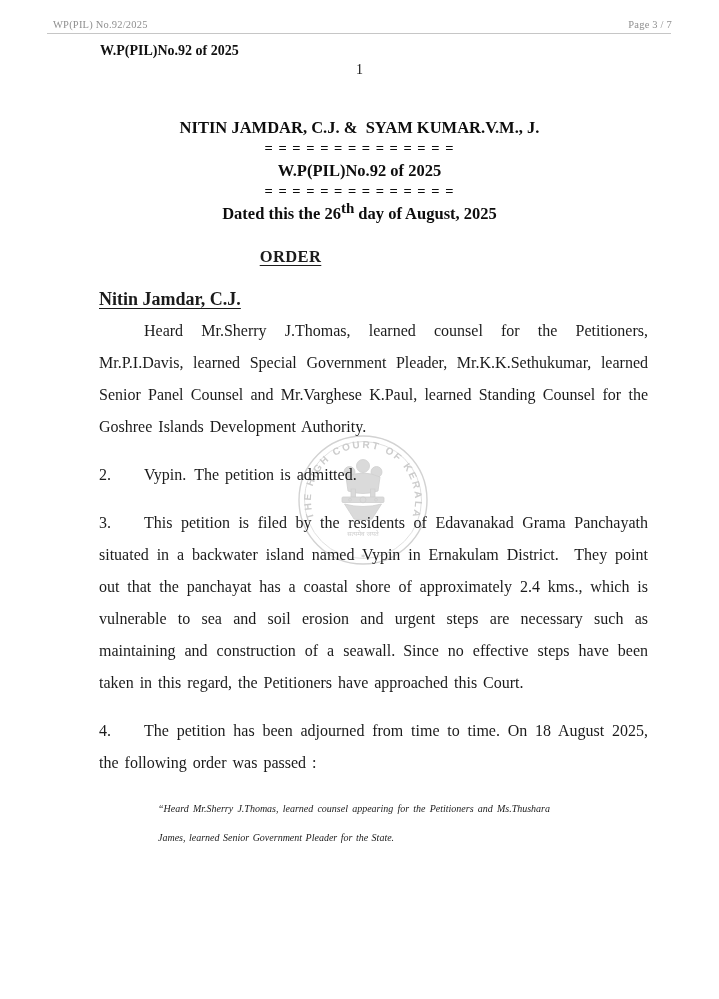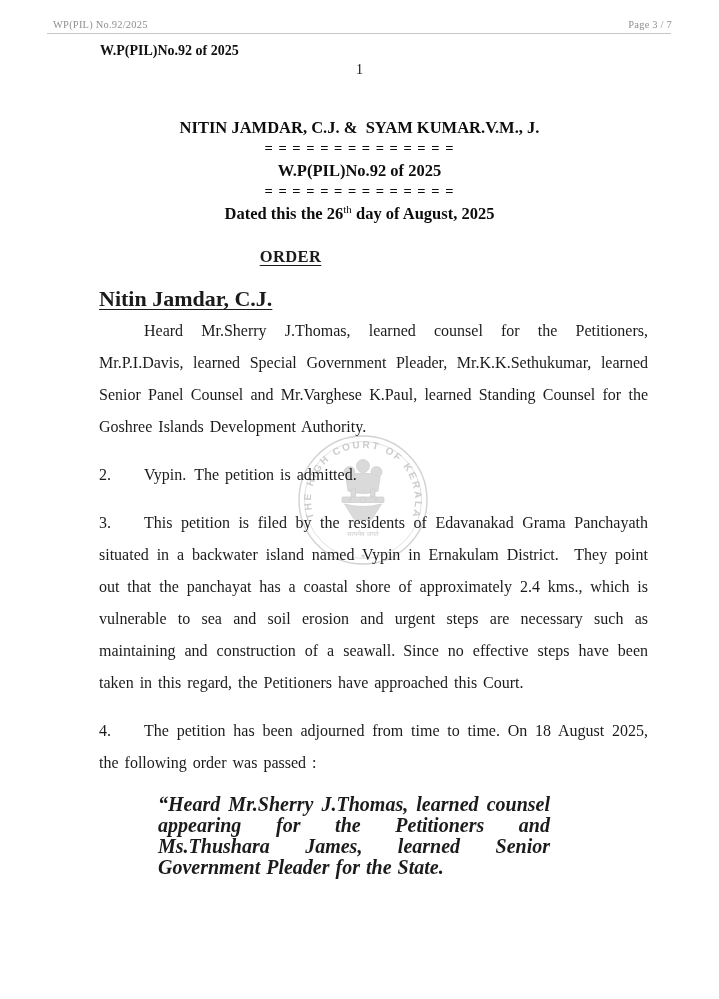--- a/index.html
+++ b/index.html
@@ -20,44 +20,44 @@
                  font-size:14px; font-weight:bold; color:#111; }
   .sheet-page-num { position:absolute; top:62px; left:0; width:719px;
                     text-align:center; font-size:14px; color:#111; }
 
   
   .title-block { position:absolute; top:117px; left:0; width:719px;
                  text-align:center; color:#0d0d0d; }
   .title-block .row { line-height:21.4px; }
   .judges, .case-title, .dated { font-size:16.5px; font-weight:bold; }
   .sep-row { font-size:14.5px; font-weight:bold; letter-spacing:1px; }
-  .dated sup { font-size:11px; font-weight:normal; vertical-align:super; line-height:0; }
+  .dated sup { font-size:15px; font-weight:bold; vertical-align:super; line-height:0; }
 
   .order-heading { position:absolute; top:247px; left:0; width:581px;
                    text-align:center; font-size:16.5px; font-weight:bold;
                    text-decoration:underline; text-underline-offset:3px;
                    text-decoration-thickness:1px; letter-spacing:.4px; }
 
   
   .watermark { position:absolute; left:296px; top:433px; width:134px; height:134px;
                z-index:0; pointer-events:none; }
 
   
   .content { position:absolute; left:99px; top:288px; width:549px; z-index:1; }
-  .author-line { font-size:22px; font-weight:bold; line-height:22px;
+  .author-line { font-size:18px; font-weight:bold; line-height:22px;
                  text-decoration:underline; text-underline-offset:3px;
                  text-decoration-thickness:1px; }
   .content p { font-size:16px; line-height:32px; text-align:justify;
                word-spacing:2px; color:#1b1b1b; }
   p.para-first { margin-top:5px; text-indent:45px; }
   p.para-numbered { margin-top:16px; }
   .para-num { display:inline-block; width:45px; text-indent:0; }
   .quote-block { margin-top:15px; margin-left:59px; width:392px;
-                 font-size:20px; font-style:italic; line-height:21px;
-                 text-align:justify; word-spacing:1px;font-weight:bold; }
+                 font-size:10px; font-style:italic; line-height:29px;
+                 text-align:justify; word-spacing:1px; }
 </style>
 </head>
 <body>
 
 <div class="page">
 
   <div class="run-header">
     <span>WP(PIL) No.92/2025</span>
     <span>Page 3 / 7</span>
   </div>

